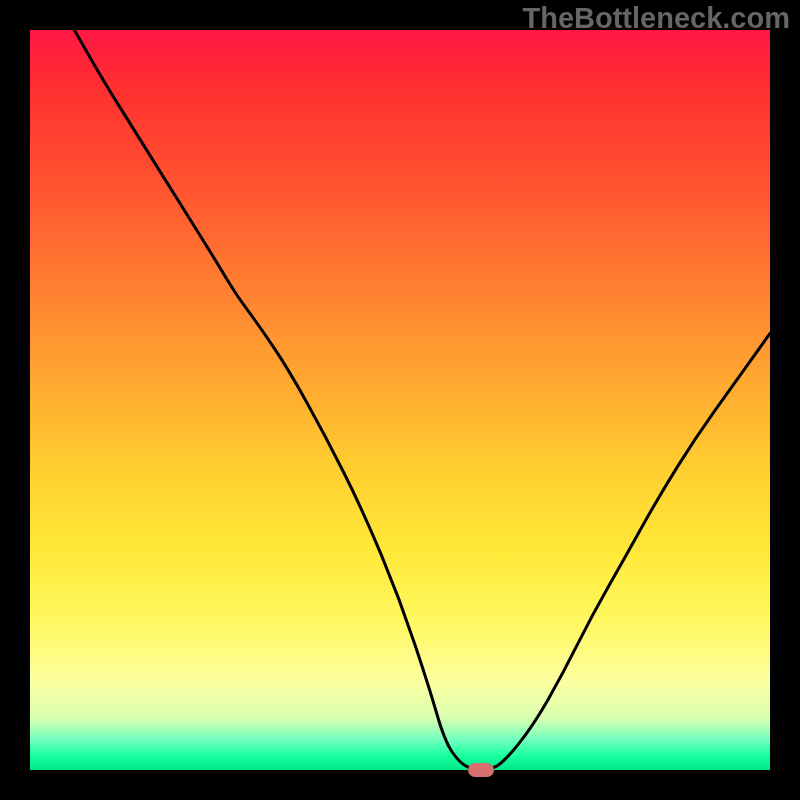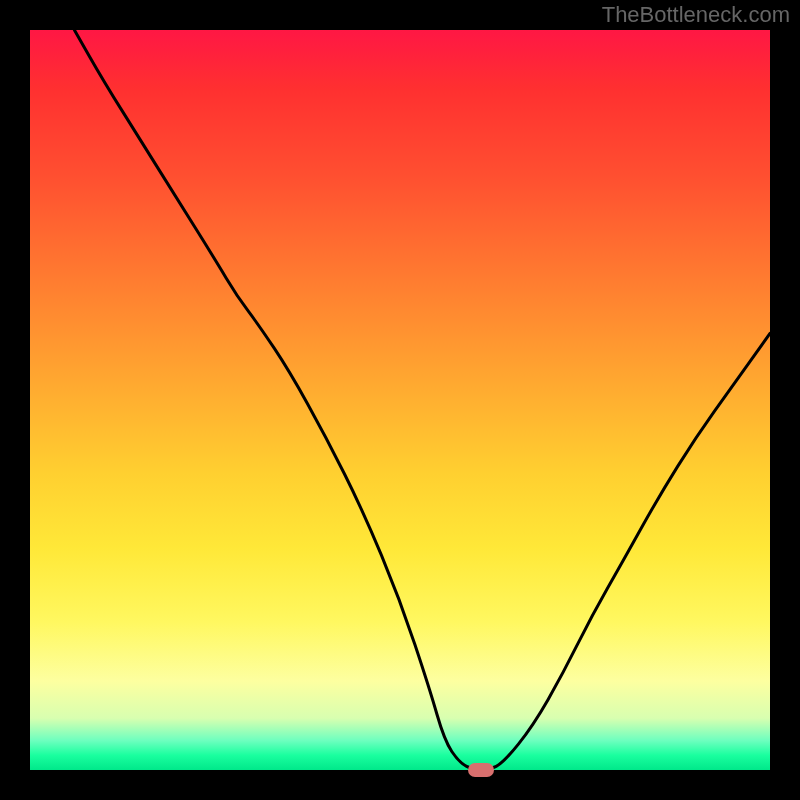--- a/index.html
+++ b/index.html
@@ -15,22 +15,22 @@
     position: relative;
     width: 800px;
     height: 800px;
     background: #000;
   }
   .watermark {
     position: absolute;
     top: 2px;
     right: 10px;
     color: #666;
-    font-size: 22px;
-    font-weight: 400;
+    font-size: 29px;
+    font-weight: 700;
     z-index: 5;
     text-align: center;
   }
   .plot {
     position: absolute;
     left: 30px;
     top: 30px;
     width: 740px;
     height: 740px;
   }

